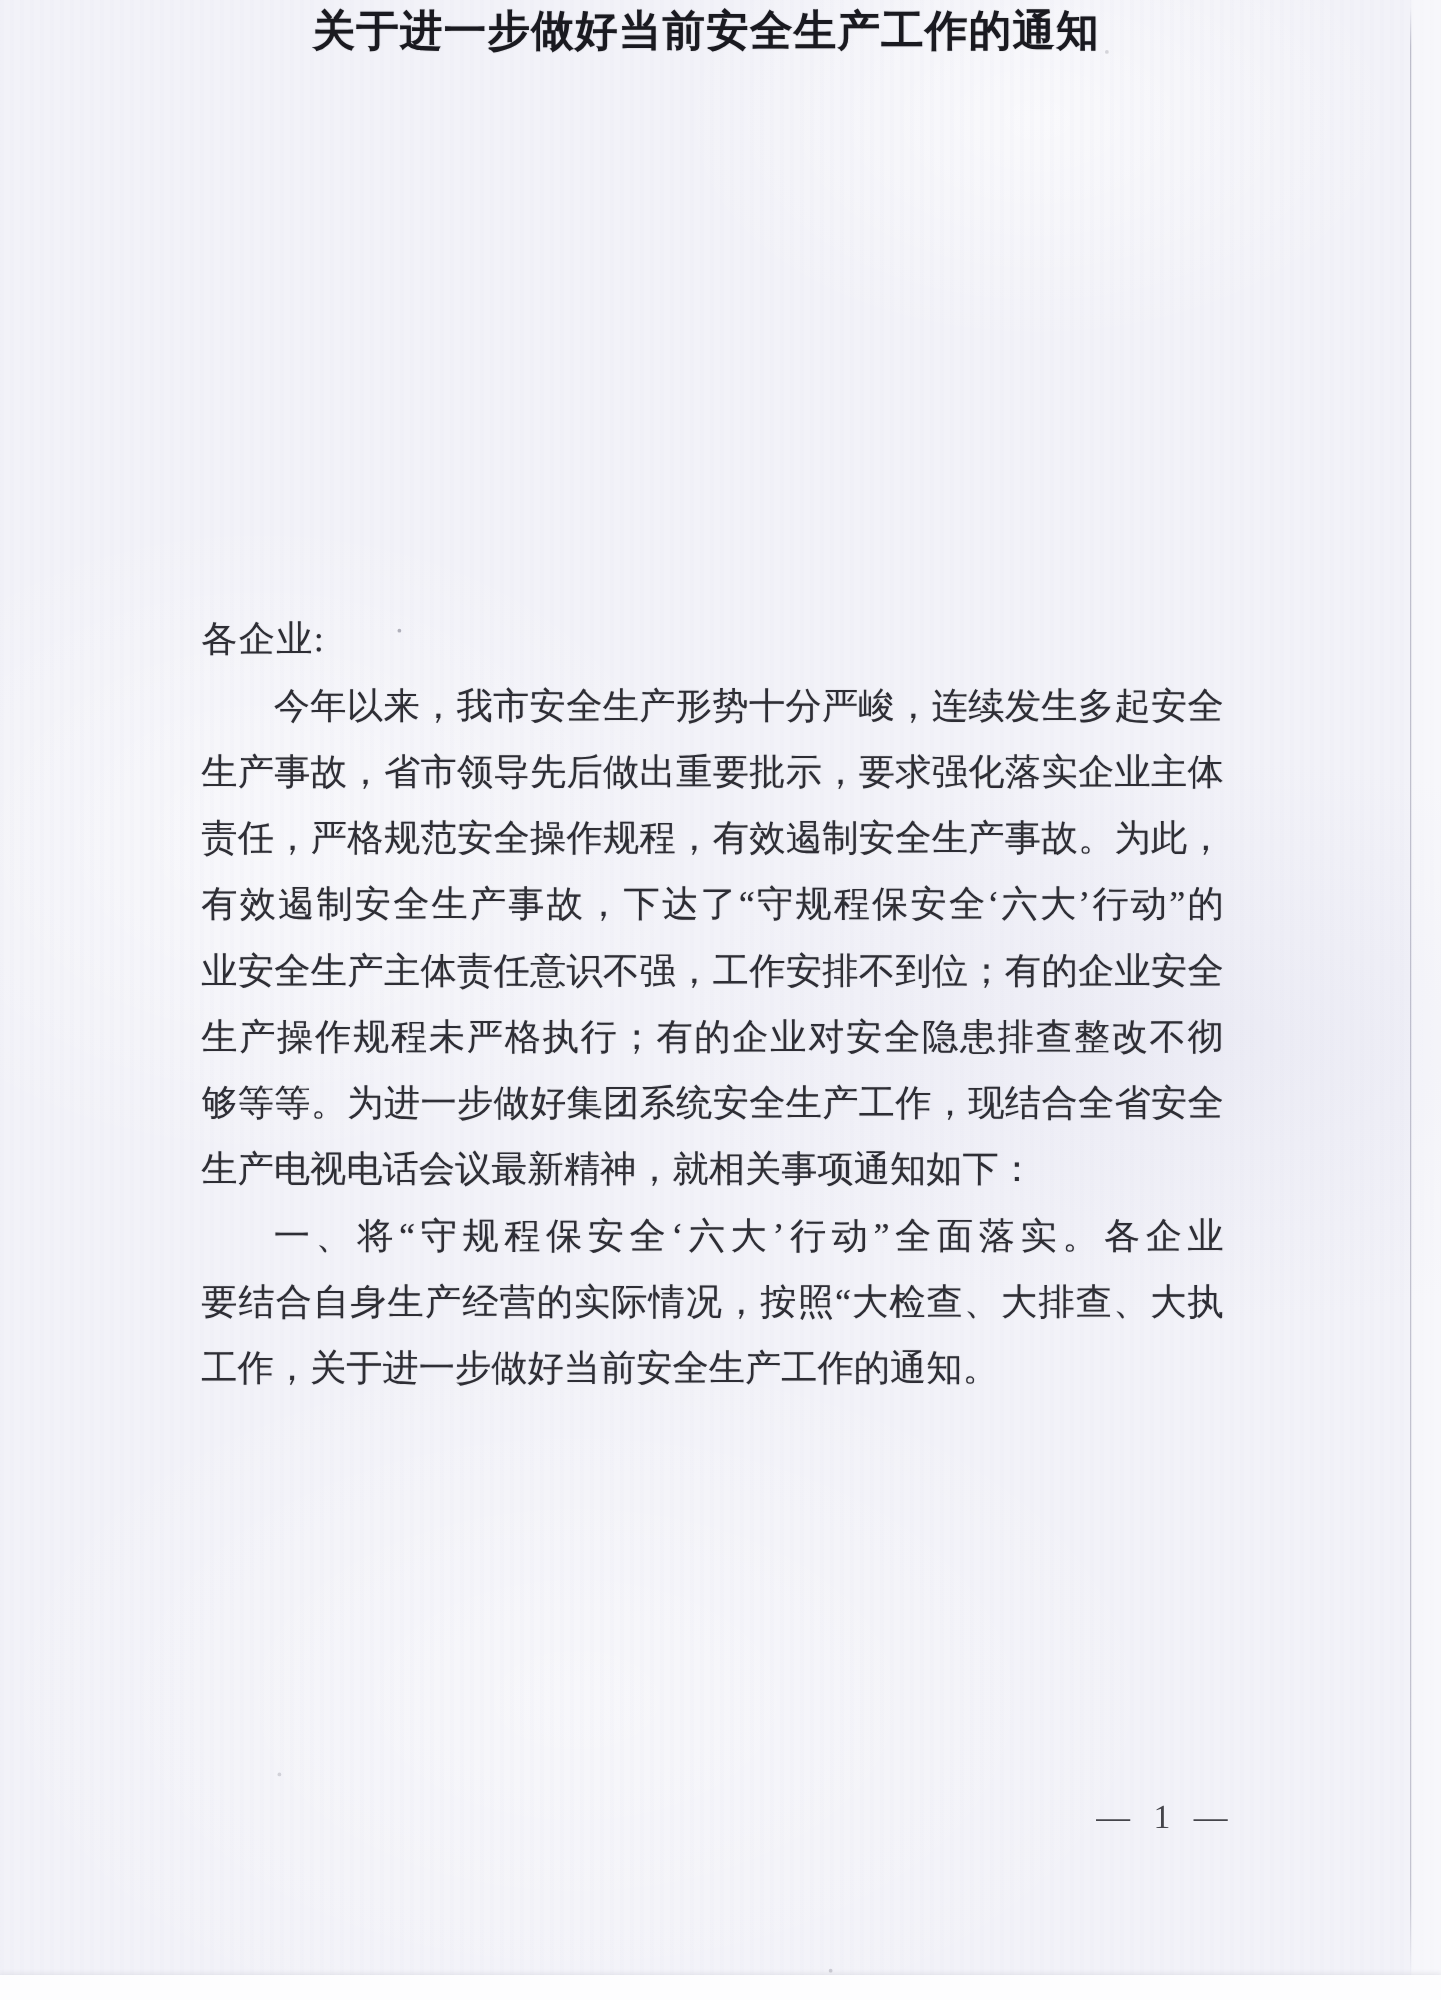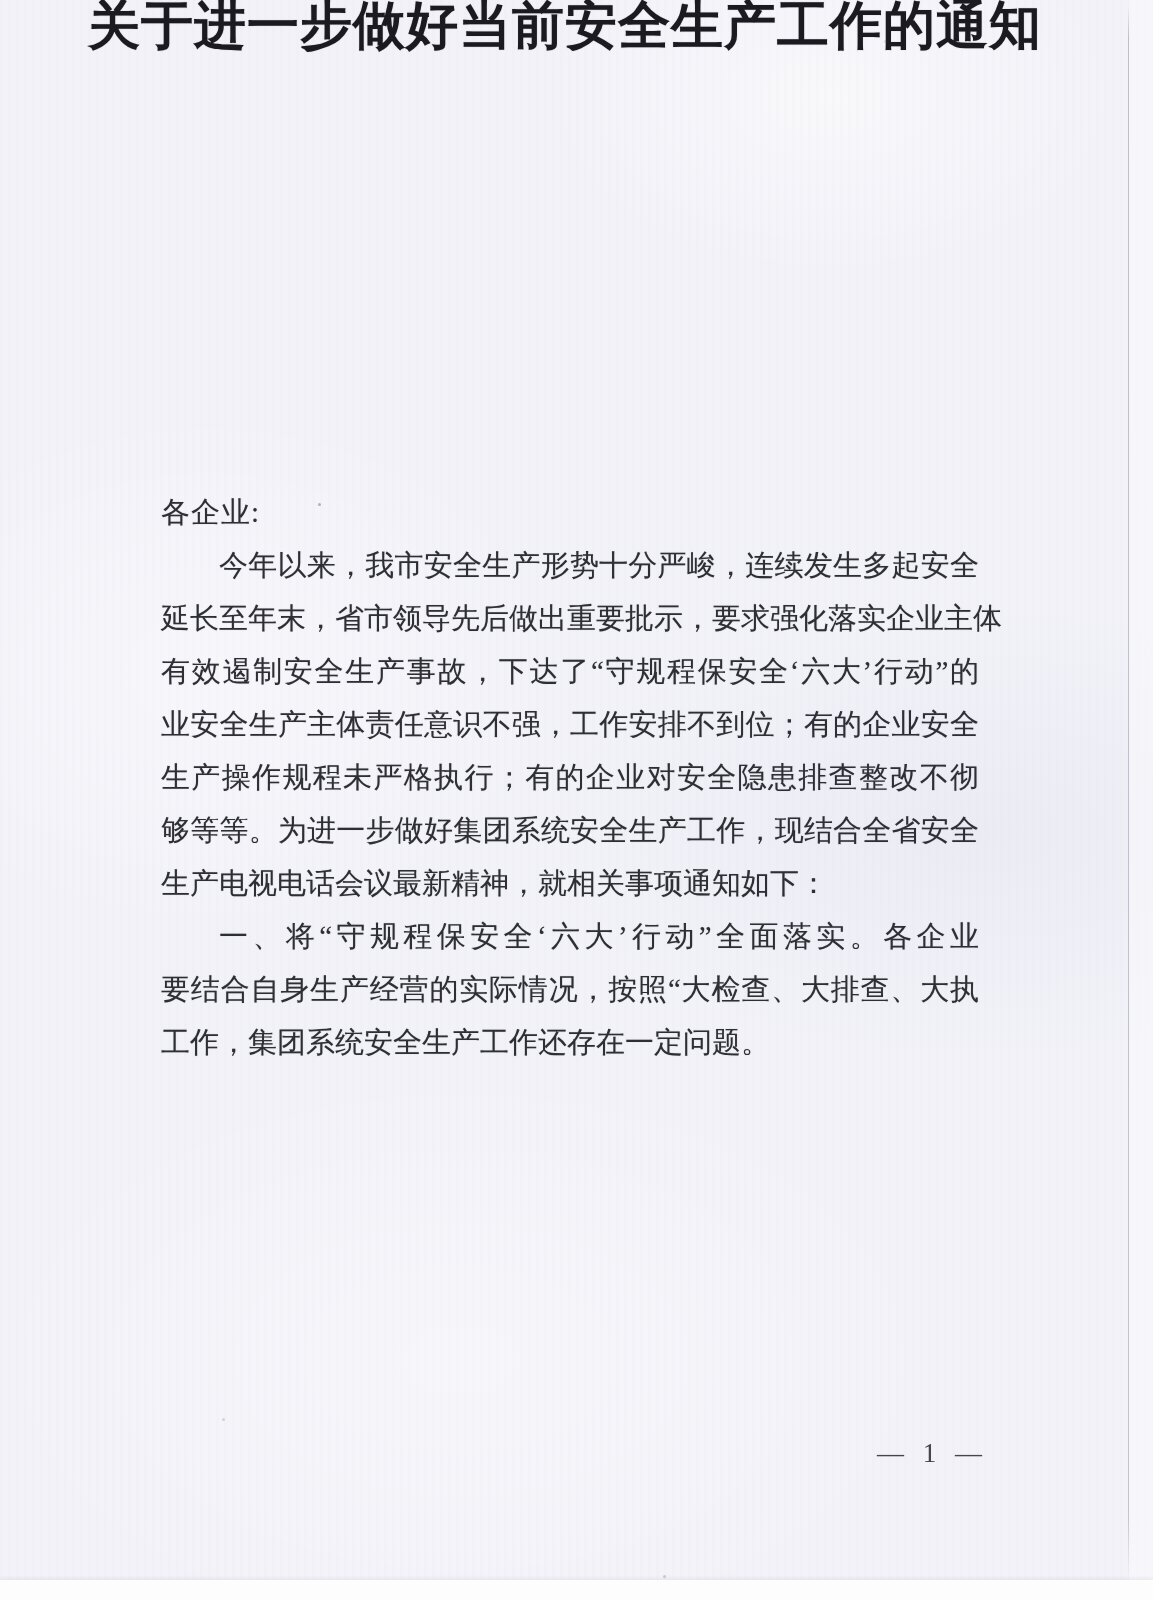--- a/index.html
+++ b/index.html
@@ -19,21 +19,21 @@
   .texture {
     position: absolute; inset: 0; pointer-events: none;
     background: repeating-linear-gradient(90deg,
       rgba(225,225,238,0.12) 0px, rgba(225,225,238,0.12) 3px,
       rgba(255,255,255,0)   3px, rgba(255,255,255,0)   8px);
   }
   .doc-title {
     position: absolute;
     left: 0; top: 348; width: 1130px;
     text-align: center;
-    font-size: 52px;
+    font-size: 34px;
     line-height: 52px;
     font-weight: 700;
     letter-spacing: 1px;
     color: #1a1a20;
     text-shadow: 0 0 1px rgba(26,26,32,0.4);
   }
   .textblock {
     position: absolute;
     left: 145px; top: 486px;
     width: 818px;
@@ -93,30 +93,31 @@
 <div class="page">
 
   <div class="texture"></div>
 
   <div class="doc-title">关于进一步做好当前安全生产工作的通知</div>
 
   <div class="textblock">
     <div class="line end salutation">各企业:</div>
 
     <div class="line fill indent">今年以来，我市安全生产形势十分严峻，连续发生多起安全</div>
-    <div class="line fill">延长至年末，省市领导先后做出重要批示，要求强化落实企业主体</div>
+    <div class="line fill">生产事故，省市领导先后做出重要批示，要求强化落实企业主体</div>
+    <div class="line fill">责任，严格规范安全操作规程，有效遏制安全生产事故。为此，</div>
     <div class="line fill">有效遏制安全生产事故，下达了“守规程保安全‘六大’行动”的</div>
     <div class="line fill">业安全生产主体责任意识不强，工作安排不到位；有的企业安全</div>
     <div class="line fill">生产操作规程未严格执行；有的企业对安全隐患排查整改不彻</div>
     <div class="line fill">够等等。为进一步做好集团系统安全生产工作，现结合全省安全</div>
     <div class="line end">生产电视电话会议最新精神，就相关事项通知如下：</div>
 
     <div class="line fill indent">一、将“守规程保安全‘六大’行动”全面落实。各企业</div>
     <div class="line fill">要结合自身生产经营的实际情况，按照“大检查、大排查、大执</div>
-    <div class="line end">工作，集团系统安全生产工作还存在一定问题。</div>
+    <div class="line end">工作，关于进一步做好当前安全生产工作的通知。</div>
 
   </div>
 
   <div class="page-number">— 1 —</div>
 
   <div>
     <div class="right-strip"></div>
     <div class="edge-line"></div>
     <div class="bottom-strip"></div>
     <div class="speck" style="left:318px; top:503px;"></div>

